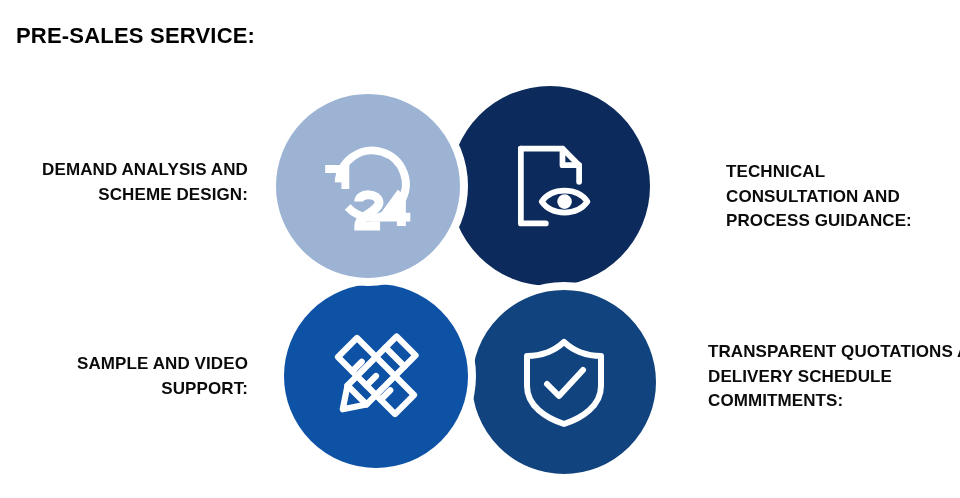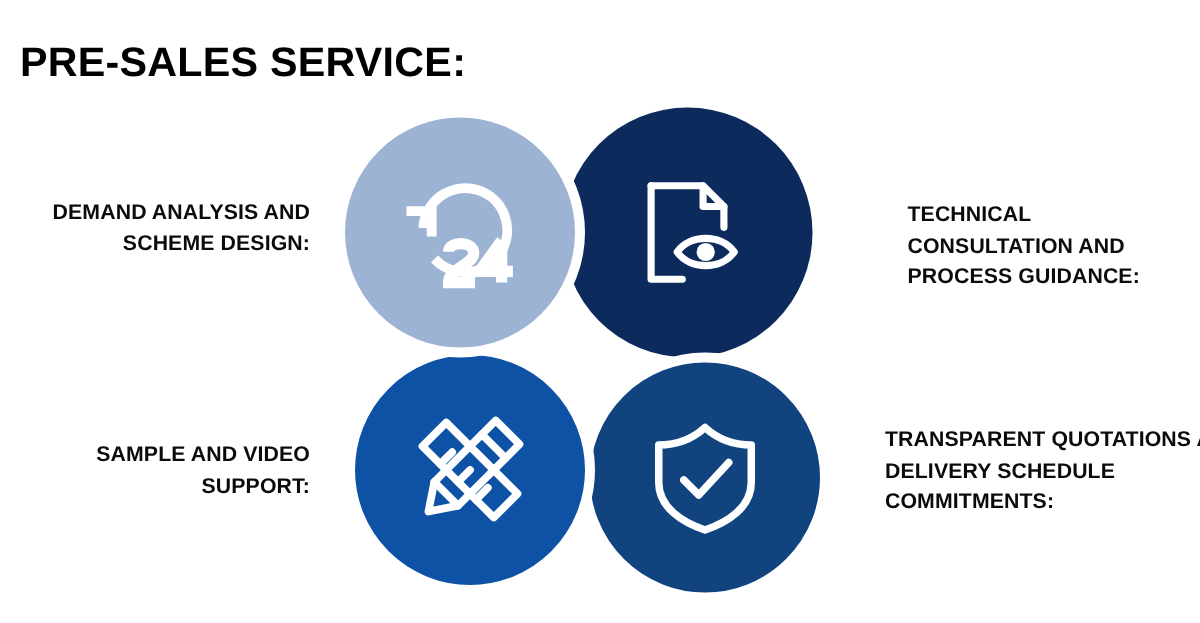--- a/index.html
+++ b/index.html
@@ -14,21 +14,21 @@
     overflow: hidden;
     font-family: "Liberation Sans", sans-serif;
     -webkit-font-smoothing: antialiased;
   }
 
   
   #page-title {
     position: absolute;
     left: 16px;
     top: 8px;
-    font-size: 33px;
+    font-size: 22px;
     font-weight: bold;
     letter-spacing: 0.2px;
     color: #000000;
     line-height: 1.2;
     white-space: nowrap;
   }
 
   
   #circle-cluster {
     position: absolute;

